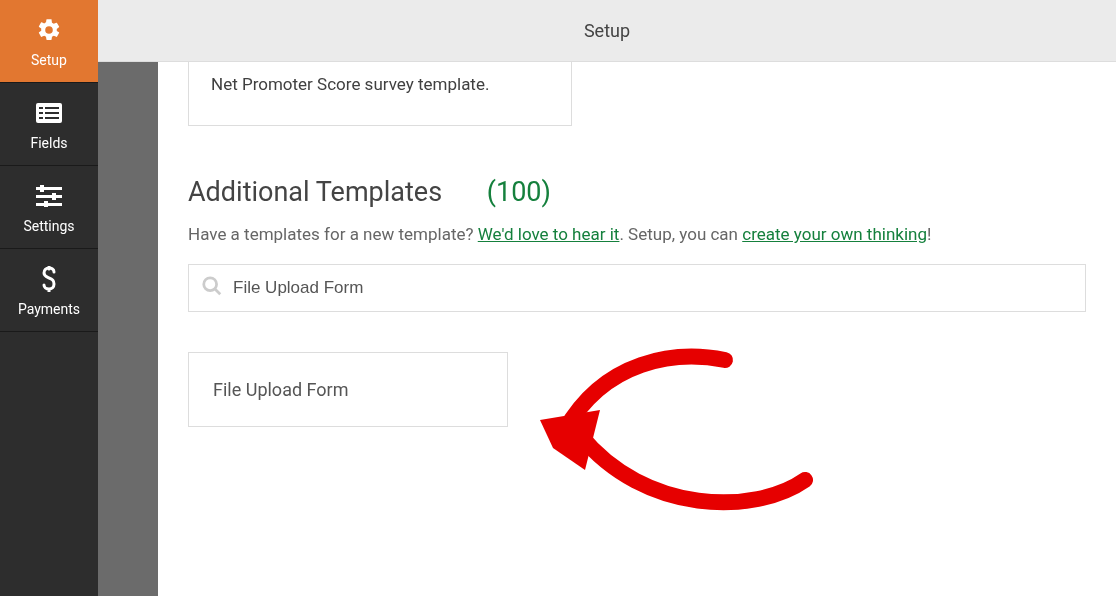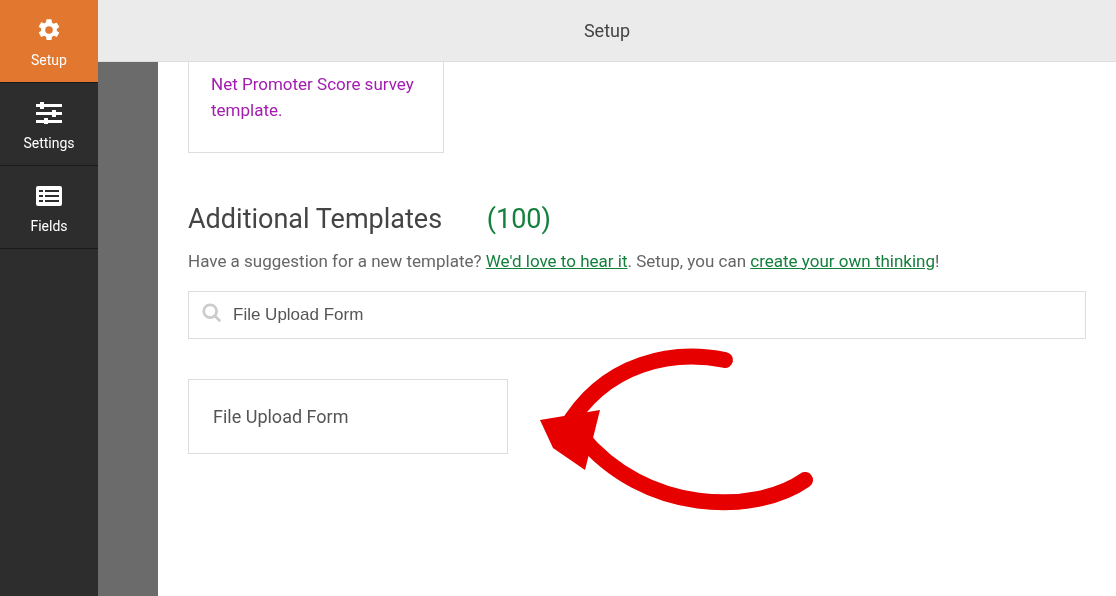--- a/index.html
+++ b/index.html
@@ -80,25 +80,25 @@
       background: #fff;
       padding: 0 30px 30px 30px;
       overflow: hidden;
     }
     .template-row {
       display: flex;
       gap: 24px;
       margin-top: -10px;
     }
     .template-card {
-      width: 256px;
+      width: 384px;
       border: 1px solid #ddd;
       padding: 18px 22px 28px;
       font-size: 17px;
-      color: #a21caf;
+      color: #404040;
       line-height: 1.55;
     }
     .section-title {
       margin-top: 50px;
       font-size: 27px;
       color: #444;
       font-weight: 400;
     }
     .section-title .count {
       color: #15803d;
@@ -156,45 +156,53 @@
   <div class="sidebar-item active">
     <span class="icon">
       <svg width="26" height="26" viewBox="0 0 24 24" fill="#fff">
           <path d="M19.14,12.94a7.07,7.07,0,0,0,.06-.94,7.07,7.07,0,0,0-.06-.94l2.03-1.58a.5.5,0,0,0,.12-.64l-1.92-3.32a.5.5,0,0,0-.61-.22l-2.39.96a7.23,7.23,0,0,0-1.62-.94l-.36-2.54A.5.5,0,0,0,13.9,2h-3.8a.5.5,0,0,0-.49.42L9.25,4.96a7.23,7.23,0,0,0-1.62.94l-2.39-.96a.5.5,0,0,0-.61.22L2.71,8.48a.5.5,0,0,0,.12.64L4.86,10.7a7.07,7.07,0,0,0-.06.94,7.07,7.07,0,0,0,.06.94L2.83,14.16a.5.5,0,0,0-.12.64l1.92,3.32a.5.5,0,0,0,.61.22l2.39-.96a7.23,7.23,0,0,0,1.62.94l.36,2.54a.5.5,0,0,0,.49.42h3.8a.5.5,0,0,0,.49-.42l.36-2.54a7.23,7.23,0,0,0,1.62-.94l2.39.96a.5.5,0,0,0,.61-.22l1.92-3.32a.5.5,0,0,0-.12-.64ZM12,15.5A3.5,3.5,0,1,1,15.5,12,3.5,3.5,0,0,1,12,15.5Z"></path>
         </svg>
     </span>
     <span class="label">Setup</span>
   </div>
   <div class="sidebar-item">
     <span class="icon">
-      <svg width="26" height="22" viewBox="0 0 26 22" fill="#fff">
-          <rect x="0" y="2" width="26" height="3"></rect>
-          <rect x="0" y="10" width="26" height="3"></rect>
-          <rect x="0" y="18" width="26" height="3"></rect>
-          <rect x="4" y="0" width="4" height="7"></rect>
-          <rect x="16" y="8" width="4" height="7"></rect>
-          <rect x="8" y="16" width="4" height="7"></rect>
-        </svg>
-    </span>
-    <span class="label">Settings</span>
-  </div>
-  <div class="sidebar-item">
-    <span class="icon">
       <svg width="26" height="20" viewBox="0 0 26 20" fill="none">
           <rect x="0" y="0" width="26" height="20" rx="2" fill="#fff"></rect>
           <rect x="3" y="4" width="4" height="2" fill="#2d2d2d"></rect>
           <rect x="9" y="4" width="14" height="2" fill="#2d2d2d"></rect>
           <rect x="3" y="9" width="4" height="2" fill="#2d2d2d"></rect>
           <rect x="9" y="9" width="14" height="2" fill="#2d2d2d"></rect>
           <rect x="3" y="14" width="4" height="2" fill="#2d2d2d"></rect>
           <rect x="9" y="14" width="14" height="2" fill="#2d2d2d"></rect>
         </svg>
     </span>
     <span class="label">Fields</span>
   </div>
+  <div class="sidebar-item">
+    <span class="icon">
+      <svg width="26" height="22" viewBox="0 0 26 22" fill="#fff">
+          <rect x="0" y="2" width="26" height="3"></rect>
+          <rect x="0" y="10" width="26" height="3"></rect>
+          <rect x="0" y="18" width="26" height="3"></rect>
+          <rect x="4" y="0" width="4" height="7"></rect>
+          <rect x="16" y="8" width="4" height="7"></rect>
+          <rect x="8" y="16" width="4" height="7"></rect>
+        </svg>
+    </span>
+    <span class="label">Settings</span>
+  </div>
+  <div class="sidebar-item">
+    <span class="icon">
+      <svg width="16" height="26" viewBox="0 0 16 26" fill="#fff">
+          <path d="M8 0 L8 3 M8 23 L8 26 M13 6 C13 3 10 2 8 2 C5 2 3 4 3 7 C3 10 6 11 8 12 C11 13 13 14 13 18 C13 21 11 23 8 23 C5 23 3 21 3 19" stroke="#fff" stroke-width="3" fill="none" stroke-linecap="round"></path>
+        </svg>
+    </span>
+    <span class="label">Payments</span>
+  </div>
 </nav>
 
 <header class="header">
   <span class="header-title">Setup</span>
 </header>
 
 <div class="page-bg"></div>
 
 <main class="panel">
 
@@ -203,21 +211,21 @@
       <span>Net Promoter Score survey template.</span>
     </div>
   </div>
 
   <h2 class="section-title">
     <span>Additional Templates</span>
     <span class="count">(100)</span>
   </h2>
 
   <p class="subtitle">
-    <span>Have a suggestion for a new template? </span><a href="#">We'd love to hear it</a><span>. Setup, you can </span><a href="#">create your own thinking</a><span>!</span>
+    <span>Have a templates for a new template? </span><a href="#">We'd love to hear it</a><span>. Setup, you can </span><a href="#">create your own thinking</a><span>!</span>
   </p>
 
   <div class="search-wrap">
     <span class="sicon">
       <svg width="22" height="22" viewBox="0 0 24 24" fill="none" stroke="#ccc" stroke-width="3">
           <circle cx="10" cy="10" r="7"></circle>
           <line x1="15" y1="15" x2="21" y2="21"></line>
         </svg>
     </span>
     <input type="text" value="File Upload Form" style="">

